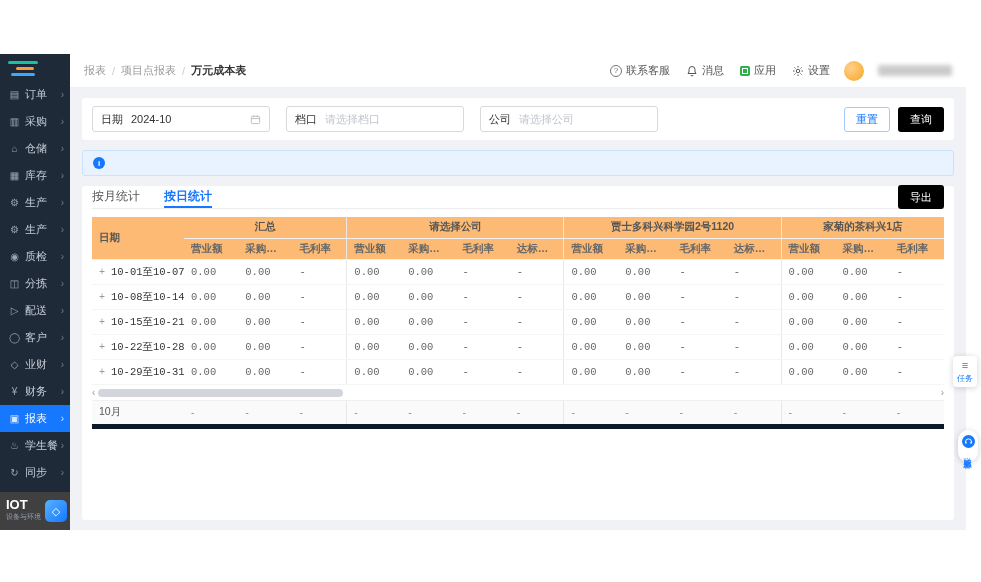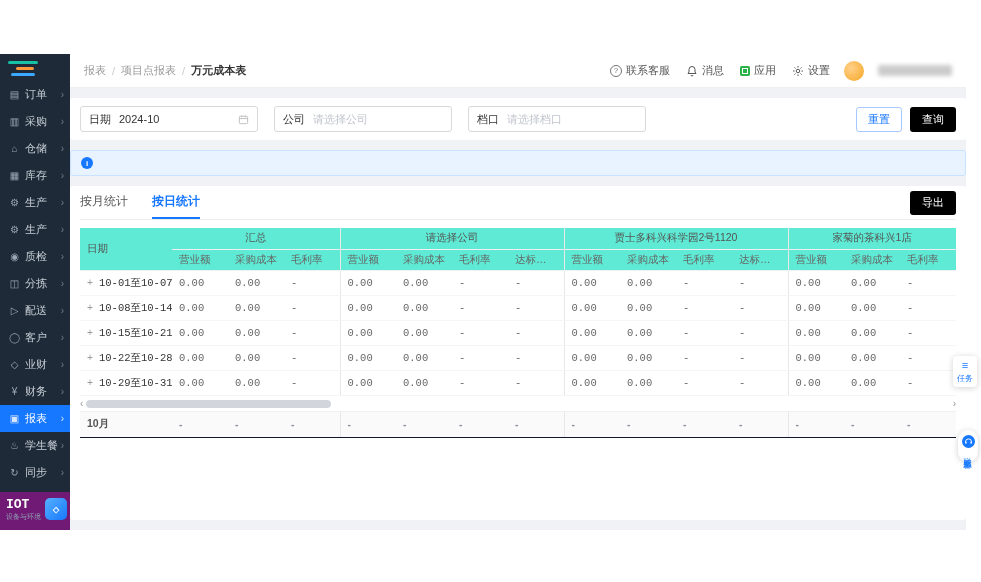--- a/index.html
+++ b/index.html
@@ -14,21 +14,21 @@
   .logo-mini { padding: 7px 8px 5px; display: flex; flex-direction: column; gap: 3px; }
   .lb { display: block; height: 3px; border-radius: 2px; }
   .lb1 { width: 30px; background: #17c2a4; }
   .lb2 { width: 18px; background: #ff9a3c; margin-left: 8px; }
   .lb3 { width: 24px; background: #3da8ff; margin-left: 3px; }
   .sb-item { height: 27px; display: flex; align-items: center; padding: 0 6px 0 8px; color: #c6cdd6; font-size: 11px; cursor: pointer; white-space: nowrap; }
   .sb-ico { width: 13px; font-size: 10px; margin-right: 4px; color: #9aa6b4; text-align: center; }
   .sb-chev { margin-left: auto; font-size: 10px; color: #6f7d8d; }
   .sb-item.active { background: #1677ff; color: #fff; }
   .sb-item.active .sb-ico, .sb-item.active .sb-chev { color: #d7e7ff; }
-  .iot { margin-top: auto; padding: 6px 6px 8px; display: flex; align-items: flex-start; gap: 4px; background: #701a75; font-family: Liberation Mono, monospace; }
+  .iot { margin-top: auto; padding: 6px 6px 8px; display: flex; align-items: flex-end; gap: 4px; background: #404040; }
   .iot-title { color: #fff; font-weight: bold; font-size: 13px; line-height: 14px; }
   .iot-sub { color: #8fa0b3; font-size: 7px; white-space: nowrap; }
   .iot-cube { width: 22px; height: 22px; min-width: 22px; border-radius: 5px; margin-left: auto;
     background: linear-gradient(135deg, #57b1ff, #1677ff); display: flex; align-items: center; justify-content: center;
     color: #fff; font-size: 11px; }
 
   
   .main { flex: 1; display: flex; flex-direction: column; min-width: 0; background: #f0f2f5; }
   .topbar { height: 34px; background: #fff; display: flex; align-items: center; padding: 0 14px; border-bottom: 1px solid #f0f0f0; }
   .breadcrumb { font-size: 11px; color: #999; display: flex; gap: 6px; align-items: center; }
@@ -37,64 +37,64 @@
   .bc-sep { color: #ccc; }
   .top-right { margin-left: auto; display: flex; align-items: center; gap: 14px; font-size: 11px; color: #555; }
   #top-actions { display: flex; gap: 16px; align-items: center; }
   .top-act { display: flex; align-items: center; gap: 4px; cursor: pointer; }
   .ti { display: inline-flex; align-items: center; }
   .ic-help { width: 12px; height: 12px; border: 1px solid #777; border-radius: 50%; font-size: 8px; display: inline-flex; align-items: center; justify-content: center; color: #777; }
   .ic-apps { width: 10px; height: 10px; border-radius: 2px; background: #2bb148; display: inline-block; box-shadow: inset 0 0 0 2px #2bb148, inset 0 0 0 3px #fff; }
   .avatar { width: 20px; height: 20px; border-radius: 50%; background: radial-gradient(circle at 35% 35%, #ffd08a, #f5a623); display: inline-block; }
   .user-blur { width: 74px; height: 11px; border-radius: 2px; background: #cbcbcb; filter: blur(2px); display: inline-block; }
 
-  .content { flex: 1; padding: 10px 0; display: flex; flex-direction: column; min-height: 0; }
+  .content { flex: 1; padding: 10px 12px; display: flex; flex-direction: column; min-height: 0; }
 
   
   .filter-card { background: #fff; border-radius: 3px; padding: 8px 10px; display: flex; align-items: center; gap: 16px; }
   .f-field { width: 178px; height: 26px; border: 1px solid #d9d9d9; border-radius: 3px; background: #fff; display: flex; align-items: center; padding: 0 8px; font-size: 11px; gap: 8px; cursor: pointer; }
   .f-lbl { color: #333; }
   .f-val { color: #333; }
   .f-ph { color: #c0c4cc; }
   .f-ico { margin-left: auto; display: inline-flex; }
   .f-actions { margin-left: auto; display: flex; gap: 8px; }
   .btn { height: 25px; padding: 0 11px; border-radius: 3px; font-size: 11px; display: inline-flex; align-items: center; cursor: pointer; border: 1px solid transparent; white-space: nowrap; }
   .btn-reset { color: #1677ff; border-color: #a6c8ff; background: #fff; }
   .btn-primary { background: #000000; color: #fff; }
 
   
   .banner { margin-top: 10px; height: 26px; background: #e8f3ff; border: 1px solid #c9e2ff; border-radius: 3px; display: flex; align-items: center; gap: 6px; padding: 0 10px; font-size: 11px; color: #555; }
   .banner-ico { width: 12px; height: 12px; min-width: 12px; border-radius: 50%; background: #1677ff; color: #fff; font-size: 8px; display: inline-flex; align-items: center; justify-content: center; font-weight: bold; font-style: normal; }
 
   
   .table-card { margin-top: 10px; background: #fff; border-radius: 3px; padding: 0 10px 10px; flex: 1; display: flex; flex-direction: column; min-height: 0; }
-  .tabs-row { height: 34px; display: flex; align-items: center; border-bottom: 1px solid #ededed; }
+  .tabs-row { height: 23px; display: flex; align-items: center; border-bottom: 1px solid #ededed; }
   #tabs { display: flex; height: 100%; }
   .tab { font-size: 12px; color: #555; margin-right: 24px; height: 100%; display: flex; align-items: center; cursor: pointer; border-bottom: 2px solid transparent; }
   .tab.active { color: #1677ff; font-weight: bold; border-bottom-color: #1677ff; }
   .export-btn { margin-left: auto; height: 24px; }
 
   .table-wrap { margin-top: 8px; }
   table { width: 100%; border-collapse: collapse; table-layout: fixed; font-size: 10.5px; }
   .c-date { width: 92px; }
-  th { font-weight: normal; color: #666; background: #5eead4; height: 21px; padding: 0 7px; text-align: left; border-bottom: 1px solid #f0f0f0; white-space: nowrap; overflow: hidden; text-overflow: ellipsis; }
+  th { font-weight: bold; color: #666; background: #fdba74; height: 21px; padding: 0 7px; text-align: left; border-bottom: 1px solid #f0f0f0; white-space: nowrap; overflow: hidden; text-overflow: ellipsis; }
   .th-group { text-align: center; color: #555; }
   .th-date { vertical-align: middle; color: #555; }
   .gb { border-left: 1px solid #e8e8e8; }
   td { height: 25px; padding: 0 7px; color: #666; border-bottom: 1px solid #f5f5f5; white-space: nowrap; overflow: hidden; }
   .td-date { color: #333; }
   .plus { color: #999; margin-right: 6px; font-size: 10px; cursor: pointer; }
   .trow { cursor: pointer; font-family: Liberation Mono, monospace; }
 
   .hscroll { height: 13px; display: flex; align-items: center; gap: 3px; margin-top: 2px; }
   .hs-arrow { color: #999; font-size: 10px; line-height: 10px; cursor: pointer; }
   .hs-track { flex: 1; height: 8px; position: relative; }
   .hs-thumb { position: absolute; left: 0; top: 0; height: 8px; width: 245px; background: #d2d6dc; border-radius: 4px; cursor: grab; }
 
-  .tfoot td { background: #fafafa; color: #8a8f99; height: 26px; border-top: 1px solid #f0f0f0; border-bottom: 1px solid #0f172a; font-weight: bold; }
+  .tfoot td { background: #fafafa; color: #8a8f99; height: 26px; border-top: 1px solid #f0f0f0; border-bottom: 5px solid #0f172a; }
   .tfoot .td-date { color: #555; }
 
   
   .fab-task { position: absolute; right: 4px; top: 356px; width: 24px; background: #fff; border-radius: 4px; box-shadow: 0 1px 6px rgba(0,0,0,.18); display: flex; flex-direction: column; align-items: center; padding: 4px 0 3px; gap: 2px; z-index: 5; cursor: pointer; }
   .fab-task-ico { color: #1677ff; font-size: 11px; line-height: 11px; }
   .fab-task-lbl { font-size: 8px; color: #1677ff; }
   .fab-svc { position: absolute; right: 3px; top: 430px; width: 20px; background: #fff; border-radius: 10px; box-shadow: 0 1px 6px rgba(0,0,0,.18); display: flex; flex-direction: column; align-items: center; padding: 5px 0 7px; gap: 3px; z-index: 5; cursor: pointer; }
   .svc-ico { width: 13px; height: 13px; border-radius: 50%; background: #1677ff; display: flex; align-items: center; justify-content: center; }
   .svc-lbl { writing-mode: vertical-rl; font-size: 8.5px; color: #1677ff; letter-spacing: 1px; }
 </style>
@@ -250,26 +250,26 @@
           <span class="f-lbl">日期</span>
           <span class="f-val">2024-10</span>
           <span class="f-ico">
             <svg width="11" height="11" viewBox="0 0 24 24">
                 <rect x="3" y="5" width="18" height="16" rx="2" fill="none" stroke="#bbb" stroke-width="2"></rect>
                 <path d="M3 10h18M8 3v4M16 3v4" stroke="#bbb" stroke-width="2" fill="none"></path>
               </svg>
           </span>
         </div>
         <div class="f-field">
+          <span class="f-lbl">档口</span>
+          <span class="f-ph">请选择档口</span>
+        </div>
+        <div class="f-field">
           <span class="f-lbl">公司</span>
           <span class="f-ph">请选择公司</span>
-        </div>
-        <div class="f-field">
-          <span class="f-lbl">档口</span>
-          <span class="f-ph">请选择档口</span>
         </div>
         <div class="f-actions">
           <span class="btn btn-reset">重置</span>
           <span class="btn btn-primary">查询</span>
         </div>
       </div>
 
       <div class="banner">
         <span class="banner-ico">i</span>
       </div>

